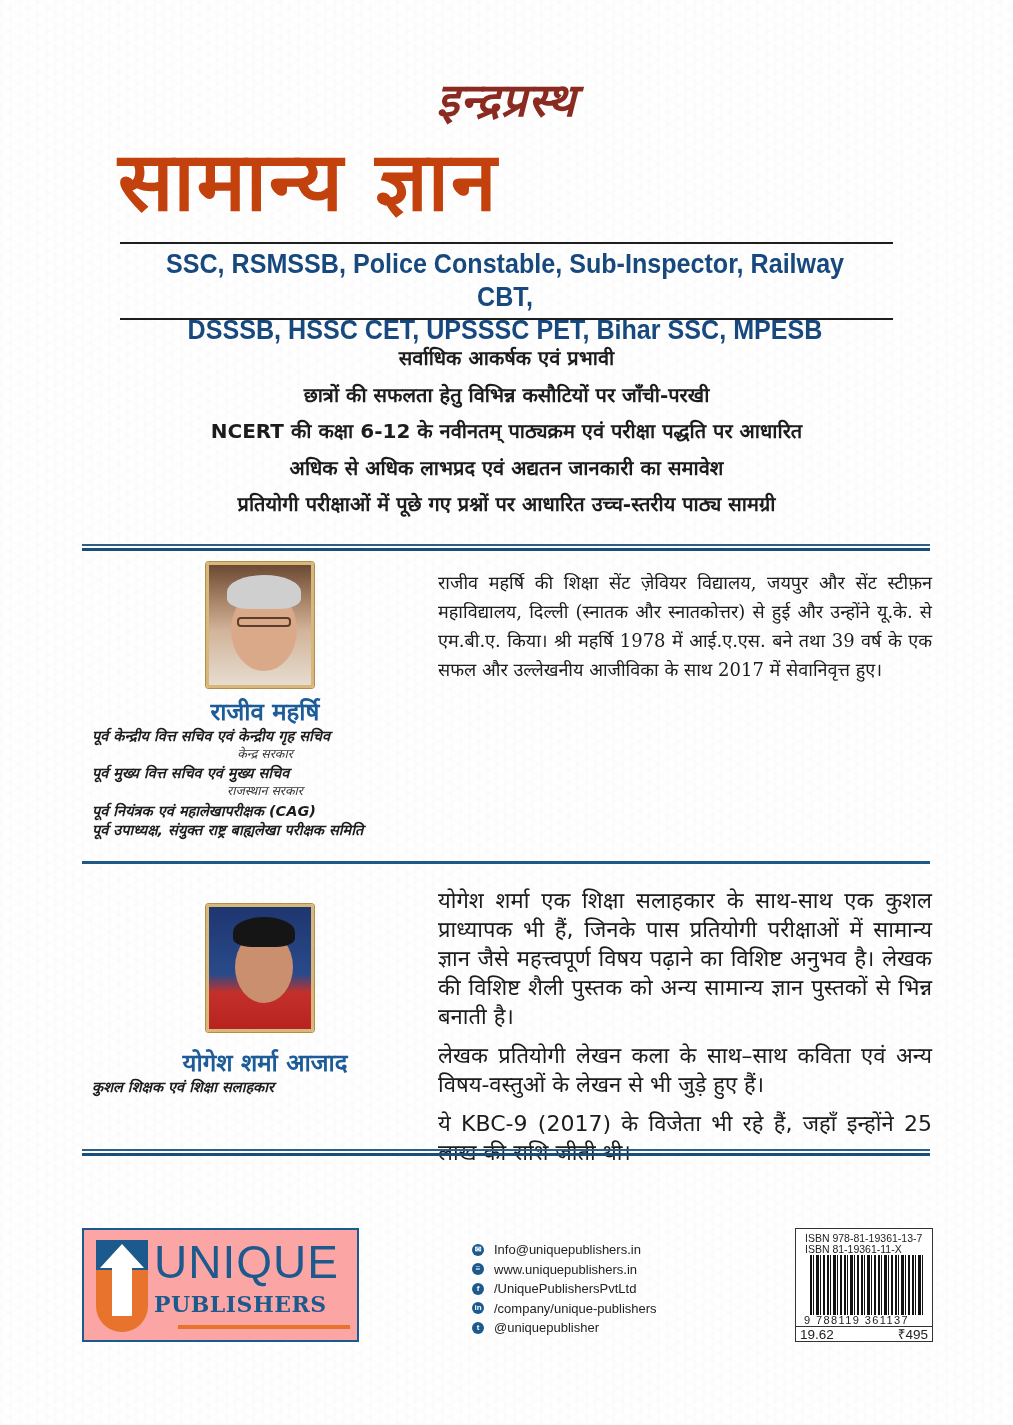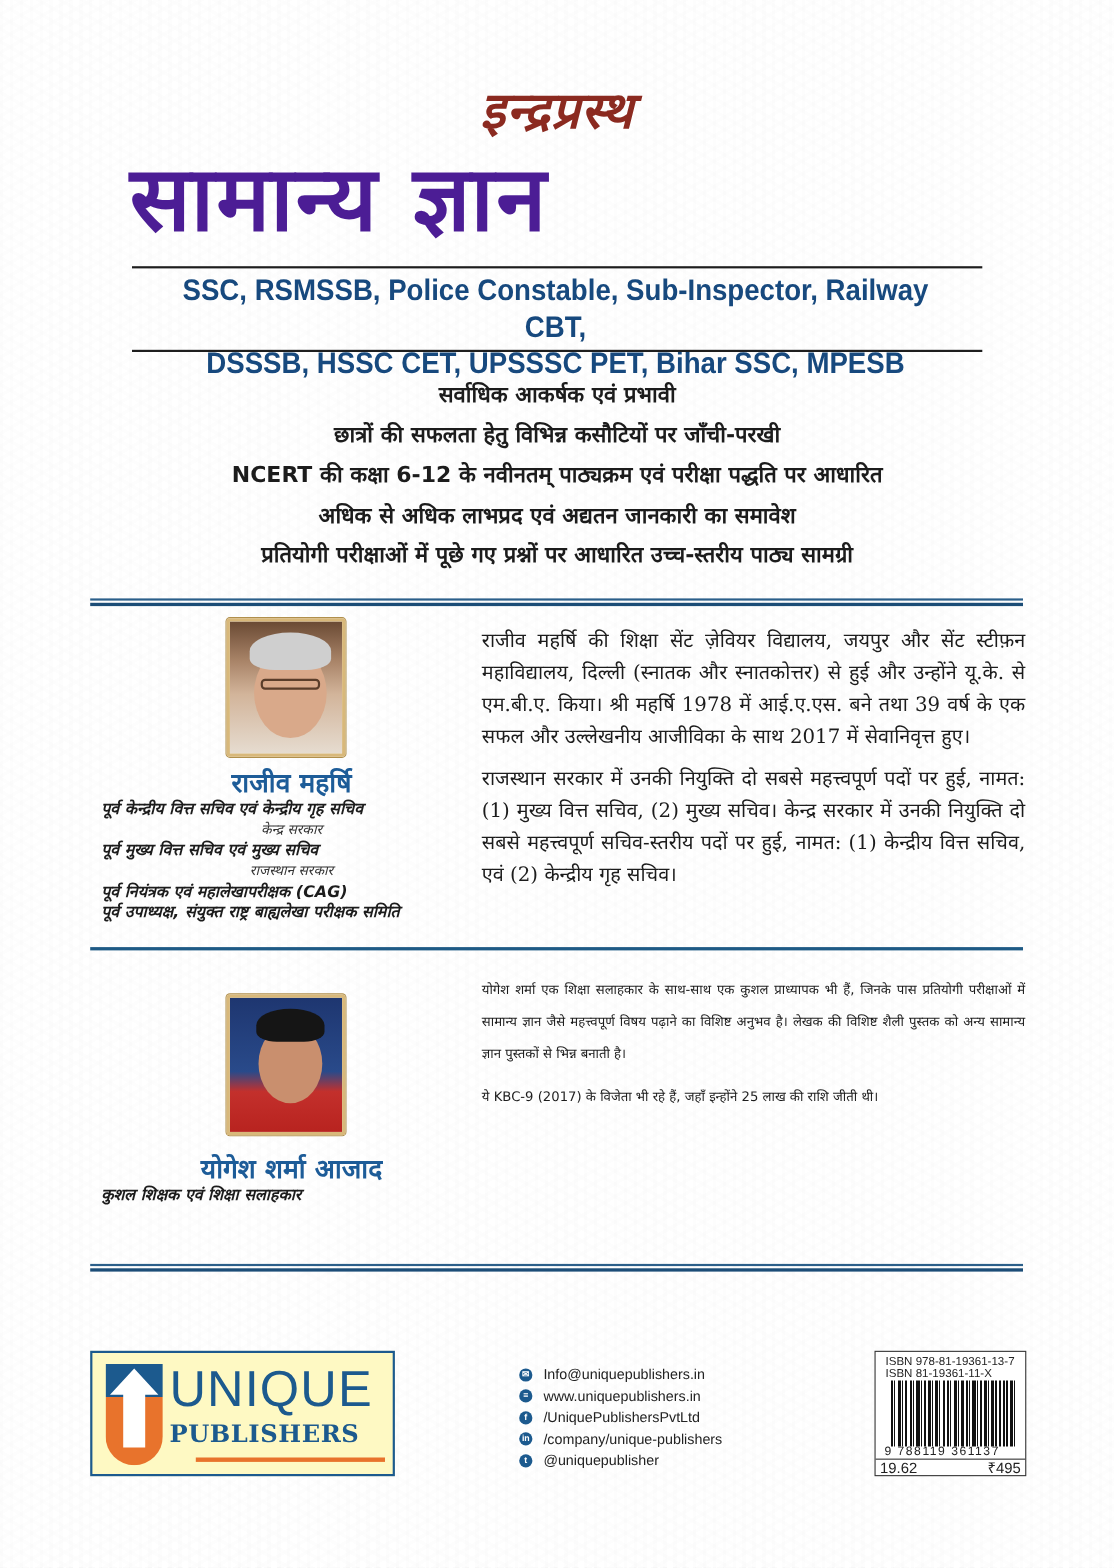--- a/index.html
+++ b/index.html
@@ -27,21 +27,21 @@
       font-family: "DejaVu Serif", serif; font-style: italic;
       font-size: 46px; color: #8b2a20; font-weight: bold; letter-spacing: 1px;
       line-height: 56px;
     }
     .main-title {
       left: 118px; top: 132px; width: 780px; height: 100px;
       display: flex; align-items: center; justify-content: space-between;
     }
     .main-title .hindi {
       font-family: "DejaVu Sans", sans-serif; font-weight: bold;
-      font-size: 82px; color: #4c1d95; line-height: 100px; letter-spacing: 2px;
+      font-size: 82px; color: #c2410c; line-height: 100px; letter-spacing: 2px;
     }
     .main-title .year {
       font-family: "Liberation Sans", sans-serif; font-weight: bold;
       font-size: 96px; color: #262626; line-height: 100px; letter-spacing: -2px;
     }
     .hr-black { background: #1e1e1e; height: 2px; }
     .exams {
       left: 110px; width: 790px; top: 248px; text-align: center;
       font-family: "Liberation Sans", sans-serif; font-weight: bold;
       font-size: 27px; color: #17497e; line-height: 33px; transform: scaleX(0.93);
@@ -80,26 +80,26 @@
     }
     .author-sub {
       text-align: center; font-style: italic; font-size: 12.5px; color: #333;
       line-height: 15px;
     }
     .bio {
       font-family: "DejaVu Serif", serif; font-size: 18px; line-height: 29px;
       color: #1c1c1c; text-align: justify;
     }
     .bio p { margin-bottom: 10px; }
-    .bio2 { font-family: "DejaVu Sans", sans-serif; font-size: 12px; line-height: 29px; }
+    .bio2 { font-family: "DejaVu Sans", sans-serif; font-size: 22px; line-height: 29px; }
 
     
     .logo-box {
       left: 82px; top: 1228px; width: 277px; height: 114px;
-      border: 2px solid #1c5a8e; background: #fef9c3;
+      border: 2px solid #1c5a8e; background: #fca5a5;
     }
     .logo-u {
       position: absolute; left: 12px; top: 10px; width: 52px; height: 92px;
     }
     .logo-unique {
       position: absolute; left: 70px; top: 6px; font-family: "Liberation Sans", sans-serif;
       font-size: 46px; color: #1c5a8e; letter-spacing: 1px; line-height: 52px;
     }
     .logo-pub {
       position: absolute; left: 70px; top: 62px; font-family: "DejaVu Serif", serif;
@@ -183,35 +183,35 @@
   <div class="author-name">राजीव महर्षि</div>
   <div class="author-role">पूर्व केन्द्रीय वित्त सचिव एवं केन्द्रीय गृह सचिव</div>
   <div class="author-sub">केन्द्र सरकार</div>
   <div class="author-role" style="margin-top:3px;">पूर्व मुख्य वित्त सचिव एवं मुख्य सचिव</div>
   <div class="author-sub">राजस्थान सरकार</div>
   <div class="author-role" style="margin-top:4px;">पूर्व नियंत्रक एवं महालेखापरीक्षक (CAG)</div>
   <div class="author-role">पूर्व उपाध्यक्ष, संयुक्त राष्ट्र बाह्यलेखा परीक्षक समिति</div>
 </div>
 <div class="abs bio" style="left:438px; top:568px; width:494px;">
   <p>राजीव महर्षि की शिक्षा सेंट ज़ेवियर विद्यालय, जयपुर और सेंट स्टीफ़न महाविद्यालय, दिल्ली (स्नातक और स्नातकोत्तर) से हुई और उन्होंने यू.के. से एम.बी.ए. किया। श्री महर्षि 1978 में आई.ए.एस. बने तथा 39 वर्ष के एक सफल और उल्लेखनीय आजीविका के साथ 2017 में सेवानिवृत्त हुए।</p>
-  <p>राजस्थान सरकार में उनकी नियुक्ति दो सबसे महत्त्वपूर्ण पदों पर हुई, नामत: (1) मुख्य वित्त सचिव, (2) मुख्य सचिव। केन्द्र सरकार में उनकी नियुक्ति दो सबसे महत्त्वपूर्ण सचिव-स्तरीय पदों पर हुई, नामत: (1) केन्द्रीय वित्त सचिव, एवं (2) केन्द्रीय गृह सचिव।</p>
 </div>
 
 <div class="abs sgl-line" style="left:82px; top:861px; width:848px;"></div>
 
 <div class="abs photo photo-2" style="left:206px; top:904px; width:108px; height:128px;">
   <div class="face" style="left:26px; top:24px; width:58px; height:72px; background:#c98f6e;"></div>
   <div class="face" style="left:24px; top:10px; width:62px; height:30px; background:#151515; border-radius:50% 50% 30% 30%;"></div>
 </div>
 <div class="abs" style="left:92px; top:1048px; width:346px;">
   <div class="author-name">योगेश शर्मा आजाद</div>
   <div class="author-role">कुशल शिक्षक एवं शिक्षा सलाहकार</div>
 </div>
 <div class="abs bio bio2" style="left:438px; top:886px; width:494px;">
   <p>योगेश शर्मा एक शिक्षा सलाहकार के साथ-साथ एक कुशल प्राध्यापक भी हैं, जिनके पास प्रतियोगी परीक्षाओं में सामान्य ज्ञान जैसे महत्त्वपूर्ण विषय पढ़ाने का विशिष्ट अनुभव है। लेखक की विशिष्ट शैली पुस्तक को अन्य सामान्य ज्ञान पुस्तकों से भिन्न बनाती है।</p>
+  <p>लेखक प्रतियोगी लेखन कला के साथ–साथ कविता एवं अन्य विषय-वस्तुओं के लेखन से भी जुड़े हुए हैं।</p>
   <p>ये KBC-9 (2017) के विजेता भी रहे हैं, जहाँ इन्होंने 25 लाख की राशि जीती थी।</p>
 </div>
 
 <div class="abs dbl-line" style="left:82px; top:1149px; width:848px;"></div>
 
 <div class="abs logo-box">
   <svg class="logo-u" viewBox="0 0 52 92">
     <rect x="0" y="0" width="52" height="30" fill="#1c5a8e"></rect>
     <path d="M0 30 V66 A26 26 0 0 0 52 66 V30 Z" fill="#e8732c"></path>
     <path d="M26 4 L48 28 H36 V76 H16 V28 H4 Z" fill="#ffffff"></path>

